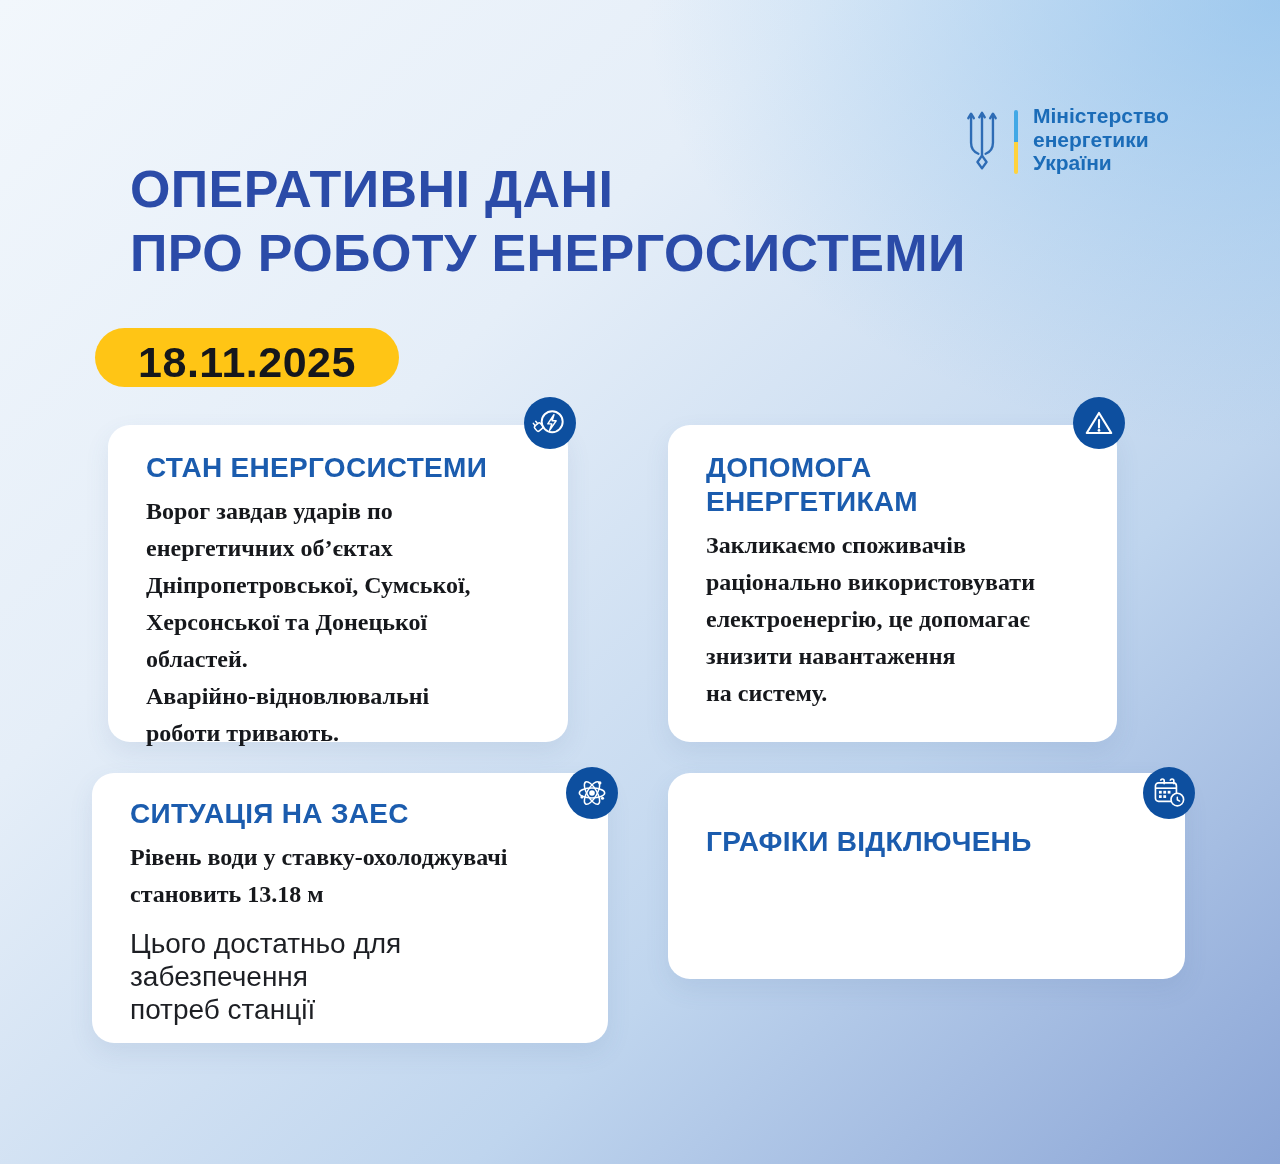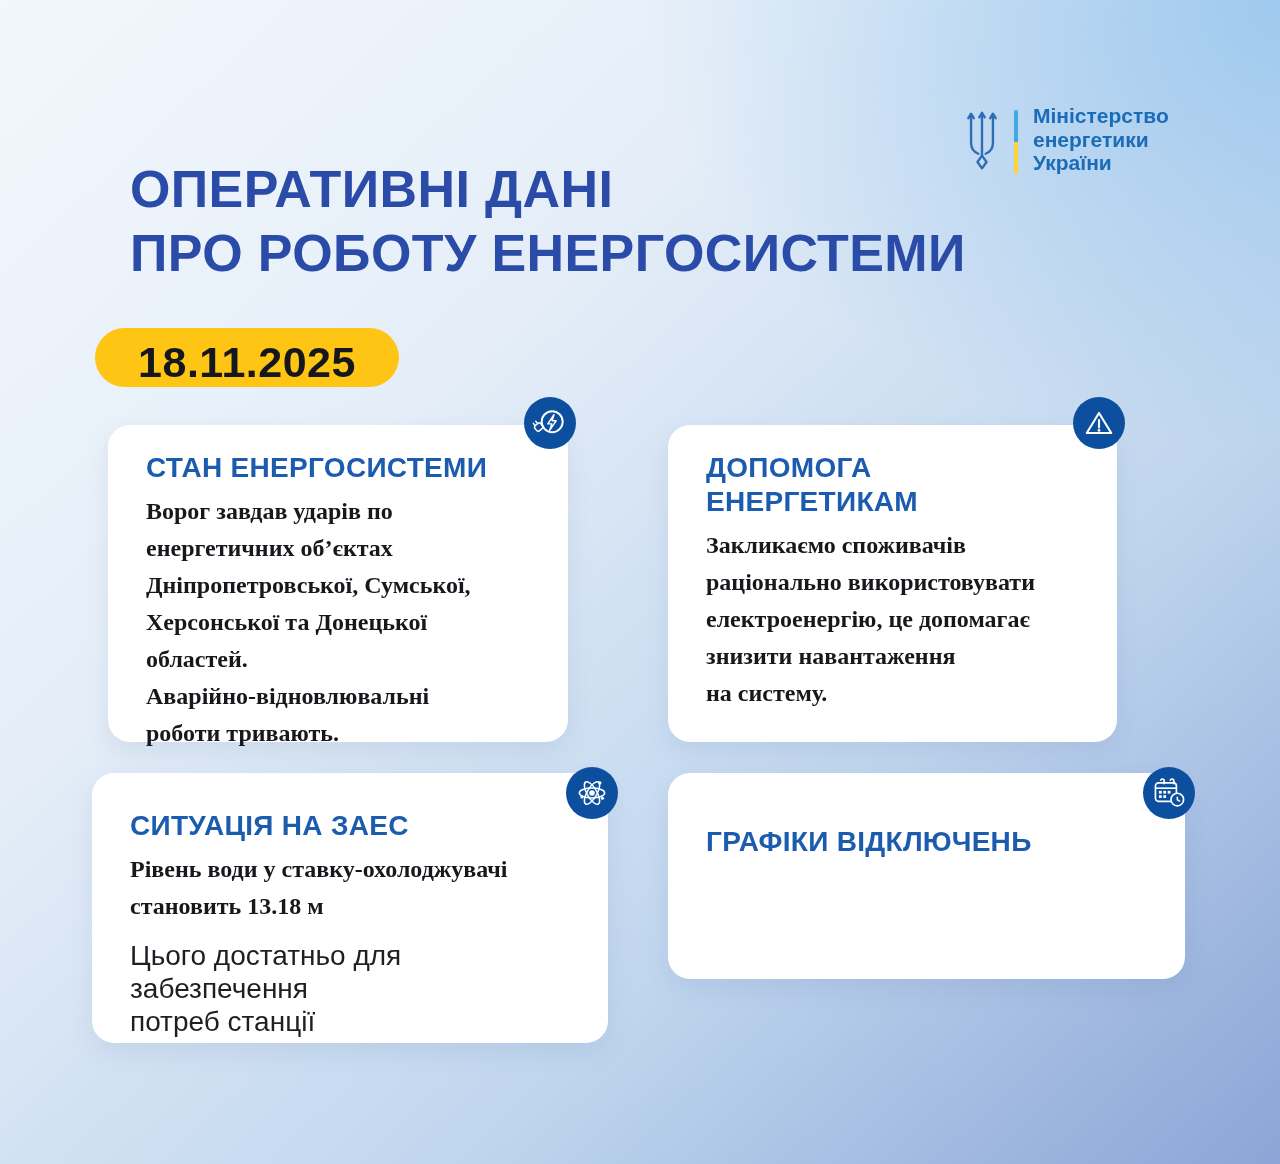--- a/index.html
+++ b/index.html
@@ -22,21 +22,21 @@
     font-size:52px;line-height:64px;font-weight:800;color:#2b4ba8;letter-spacing:.4px;}
   
   .date-pill{position:absolute;left:95px;top:328px;width:304px;height:59px;border-radius:38px;
     background:#ffc515;display:flex;align-items:flex-end;justify-content:center;}
   .date-pill span{font-size:43px;font-weight:800;color:#15171c;letter-spacing:.5px;}
   
   .card{position:absolute;background:#ffffff;border-radius:22px;box-sizing:border-box;
     padding:26px 36px 0 38px;box-shadow:0 10px 24px rgba(70,100,150,.10);}
   .card1{left:92px;top:425px;width:460px;height:317px;margin-left:16px;}
   .card2{left:668px;top:425px;width:449px;height:317px;}
-  .card3{left:92px;top:773px;width:516px;height:270px;padding-top:36px;}
+  .card3{left:92px;top:773px;width:516px;height:270px;padding-top:24px;}
   .card4{left:668px;top:773px;width:517px;height:206px;padding-top:52px;}
   .card-title{margin:0;font-size:28px;font-weight:800;color:#1b5cae;letter-spacing:.3px;line-height:34px;}
   .card-text{margin:8px 0 0;font-size:24px;line-height:37px;font-weight:700;color:#16181c;font-family:Liberation Serif, serif;}
   .card-subtext{margin:14px 0 0;font-size:28px;line-height:33px;font-weight:400;color:#1d1f24;}
   
   .badge{position:absolute;width:52px;height:52px;border-radius:50%;background:#0d4f9f;
     display:flex;align-items:center;justify-content:center;}
   .card1 .badge,.card2 .badge{top:-28px;right:-8px;}
   .card3 .badge,.card4 .badge{top:-6px;right:-10px;}
   .badge svg{display:block;}

